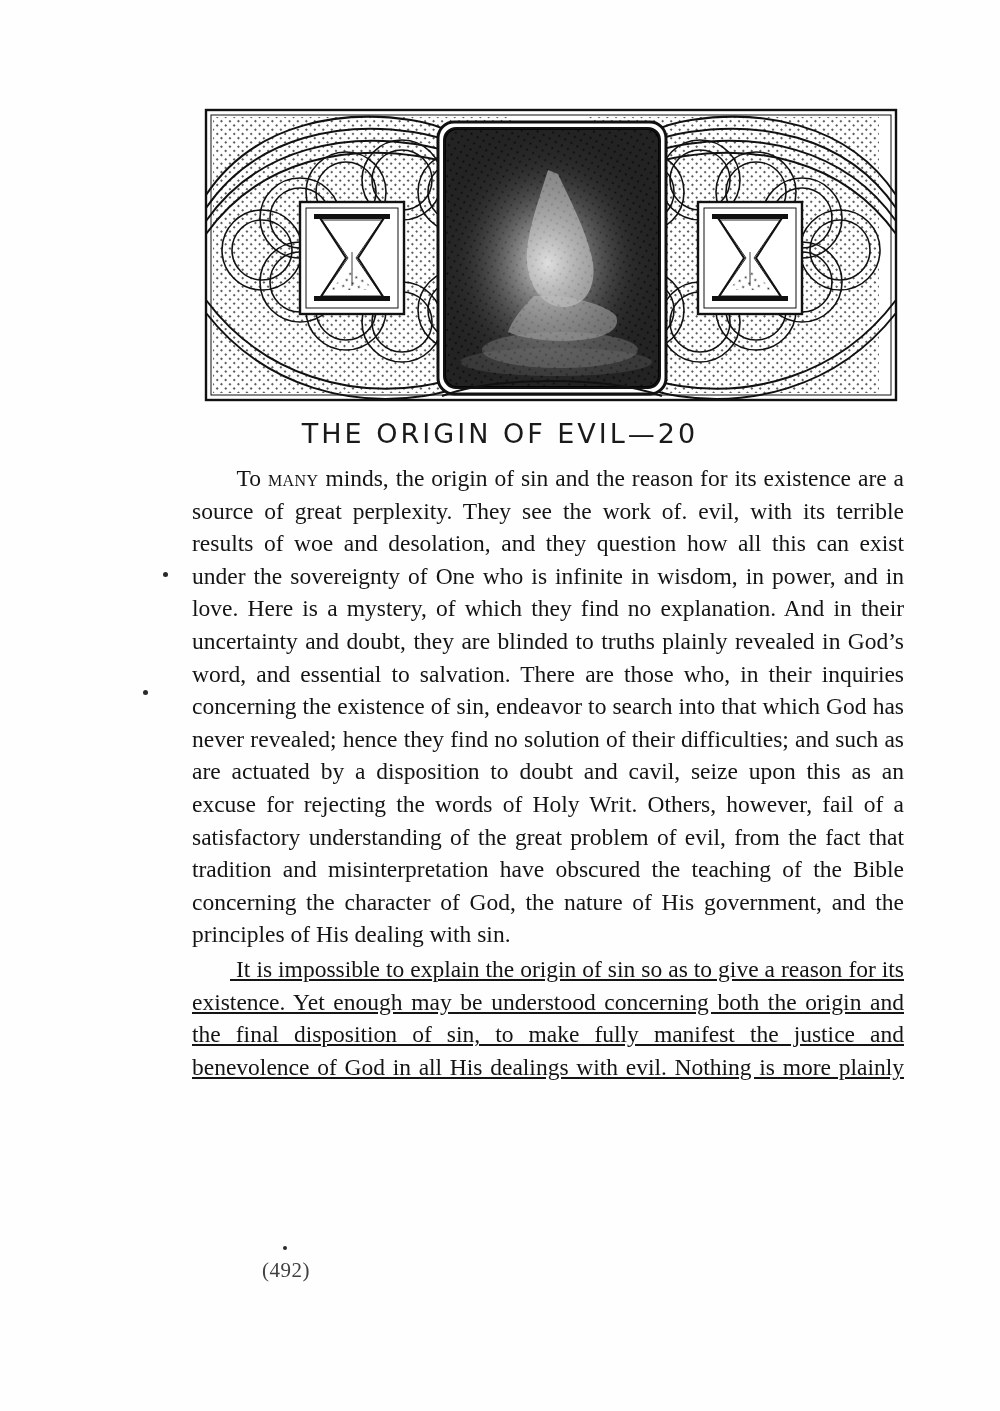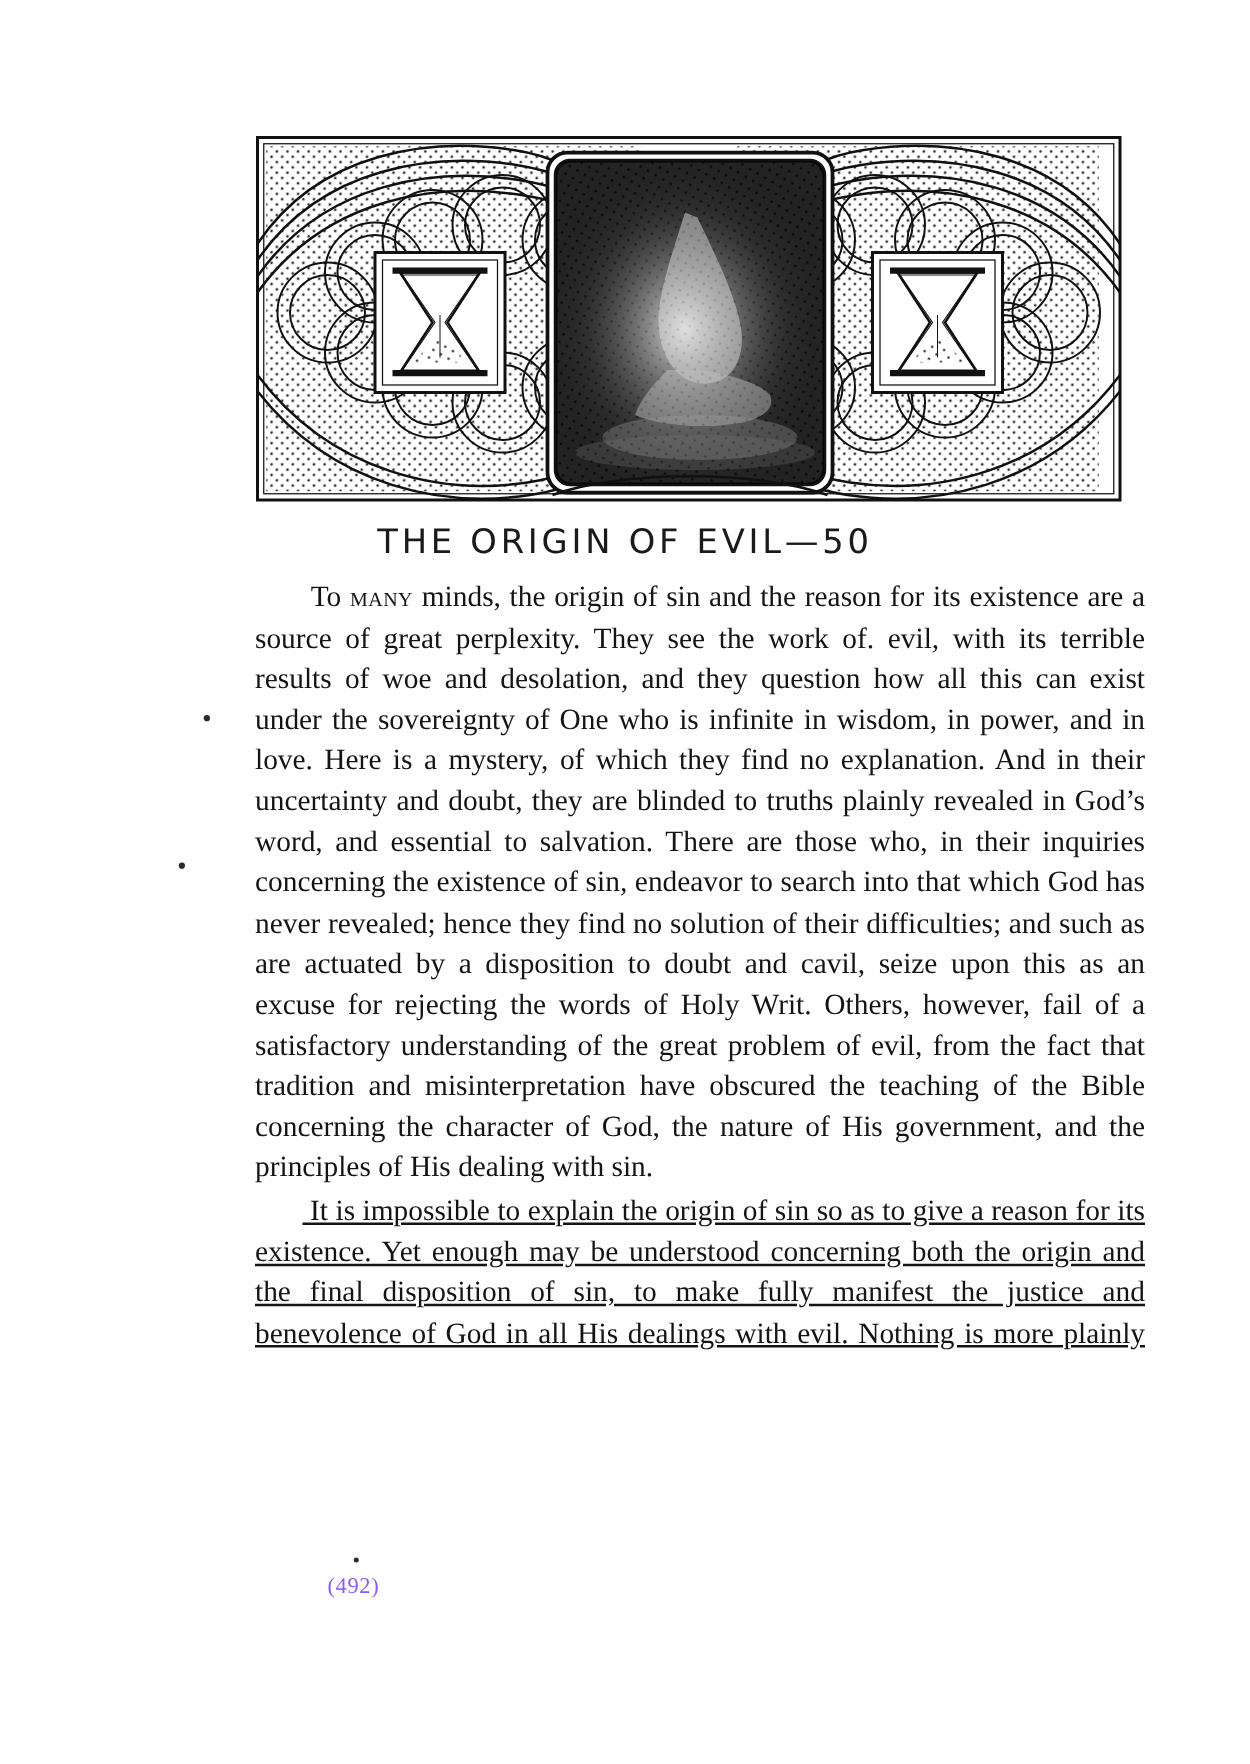--- a/index.html
+++ b/index.html
@@ -44,21 +44,21 @@
     font-family: "DejaVu Sans", sans-serif;
     font-size: 27px;
     letter-spacing: 3px;
     color: #1a1a1a;
     font-weight: 400;
   }
 
   
   .body-text {
     position: absolute;
-    left: 204px;
+    left: 192px;
     top: 462px;
     width: 712px;
     font-size: 23.5px;
     line-height: 32.6px;
     color: #141414;
   }
   .para {
     margin: 0;
     text-align: justify;
     text-justify: inter-word;
@@ -78,22 +78,22 @@
   .para.justify-last {
     text-align-last: justify;
     text-decoration: underline;
   }
 
   
   .page-number {
     position: absolute;
     left: 262px;
     top: 1258px;
-    font-size: 18px;
-    color: #8b5cf6;
+    font-size: 21px;
+    color: #404040;
     letter-spacing: 0.5px;
   }
 
   
   .speck {
     position: absolute;
     background: #2a2a2a;
     border-radius: 50%;
   }
 </style>
@@ -239,21 +239,21 @@
           <rect x="250" y="30" width="212" height="256" rx="11" ry="11" fill="url(#hatch2)" opacity="0.12"></rect>
         </g>
 
         <g fill="none" stroke="#111" stroke-width="2">
           <path d="M246 296 C 300 276, 410 276, 466 296"></path>
         </g>
       </g>
     </svg>
   </div>
 
-  <div class="chapter-title">THE ORIGIN OF EVIL—50</div>
+  <div class="chapter-title">THE ORIGIN OF EVIL—20</div>
 
   <div class="body-text">
 
     <p class="para indent">
       <span>To </span><span class="smallcaps">many</span><span> minds, the origin of sin and the reason for its existence are a source of great perplexity.  They see the work of. evil, with its terrible results of woe and desolation, and they question how all this can exist under the sovereignty of One who is infinite in wisdom, in power, and in love.  Here is a mystery, of which they find no explanation.  And in their uncertainty and doubt, they are blinded to truths plainly revealed in God’s word, and essential to salvation.  There are those who, in their inquiries concerning the existence of sin, endeavor to search into that which God has never revealed; hence they find no solution of their difficulties; and such as are actuated by a disposition to doubt and cavil, seize upon this as an excuse for rejecting the words of Holy Writ.  Others, however, fail of a satisfactory understanding of the great problem of evil, from the fact that tradition and misinterpretation have obscured the teaching of the Bible concerning the character of God, the nature of His government, and the principles of His dealing with sin.</span>
     </p>
 
     <p class="para indent justify-last">
       <span>It is impossible to explain the origin of sin so as to give a reason for its existence.  Yet enough may be understood concerning both the origin and the final disposition of sin, to make fully manifest the justice and benevolence of God in all His dealings with evil.  Nothing is more plainly</span>
     </p>

